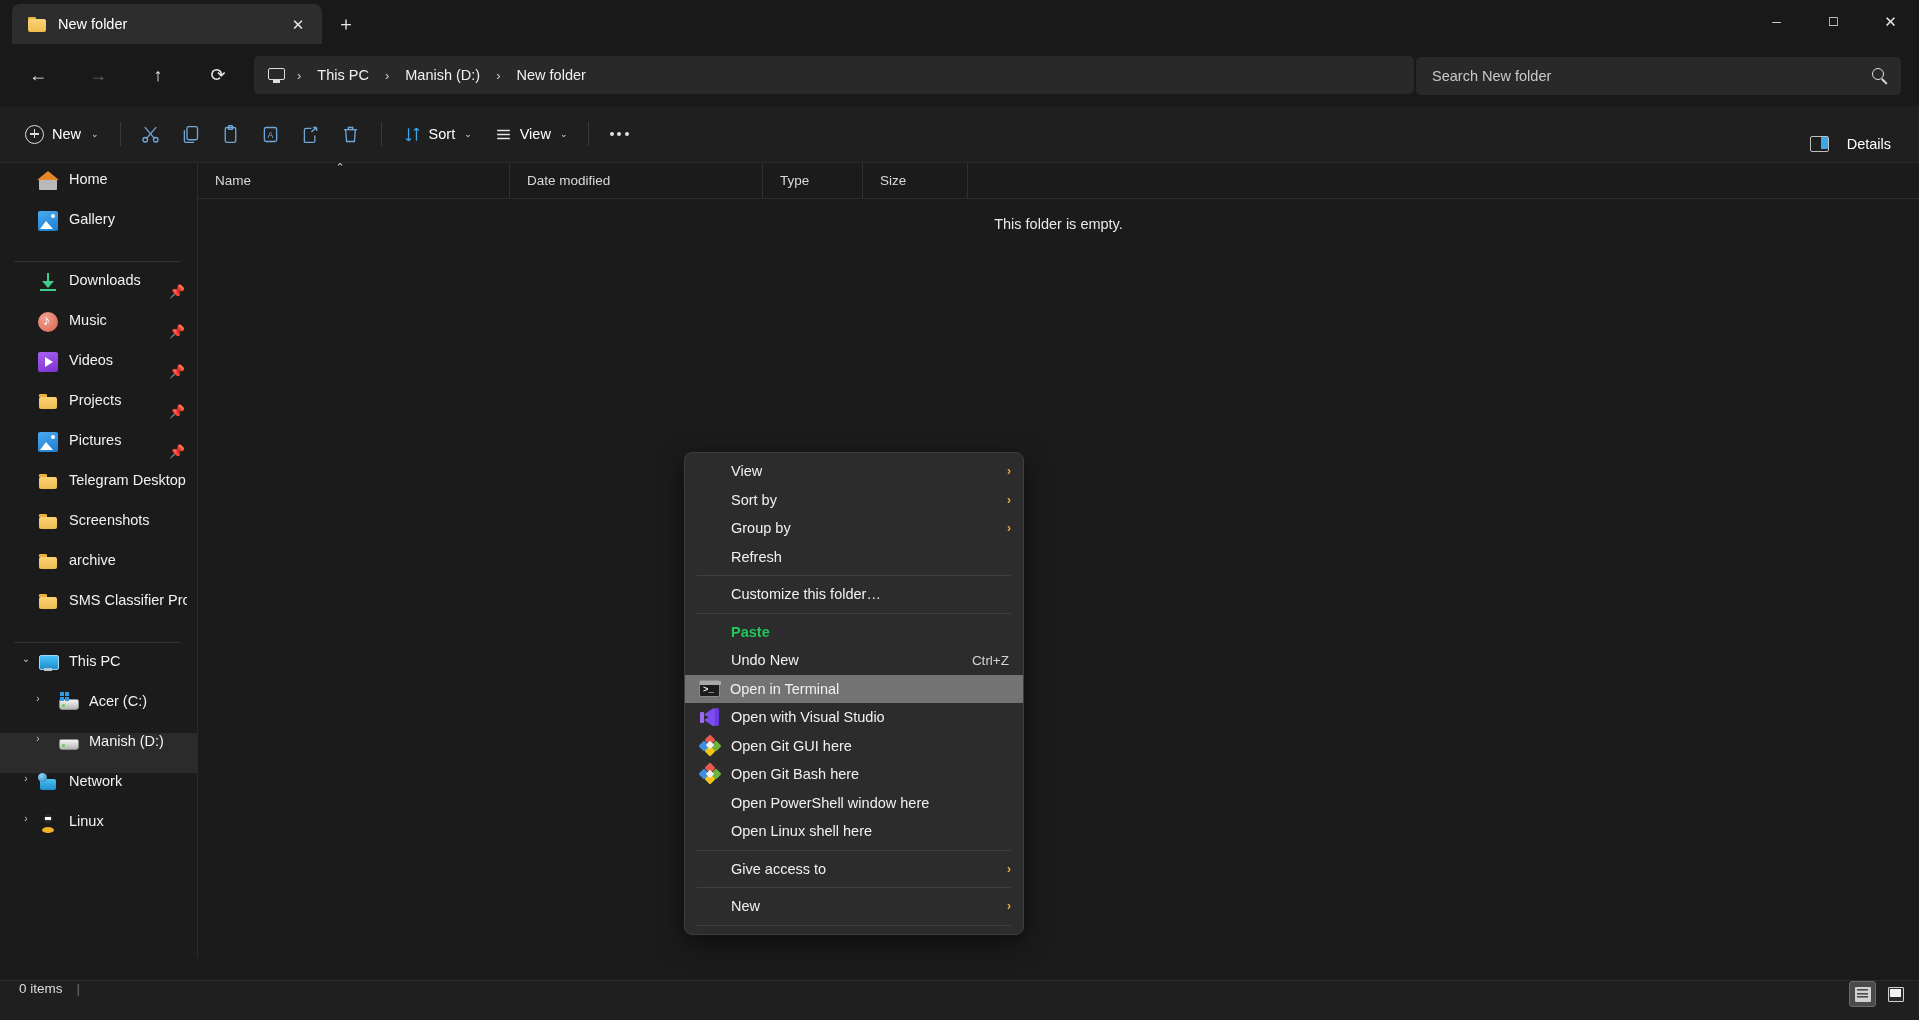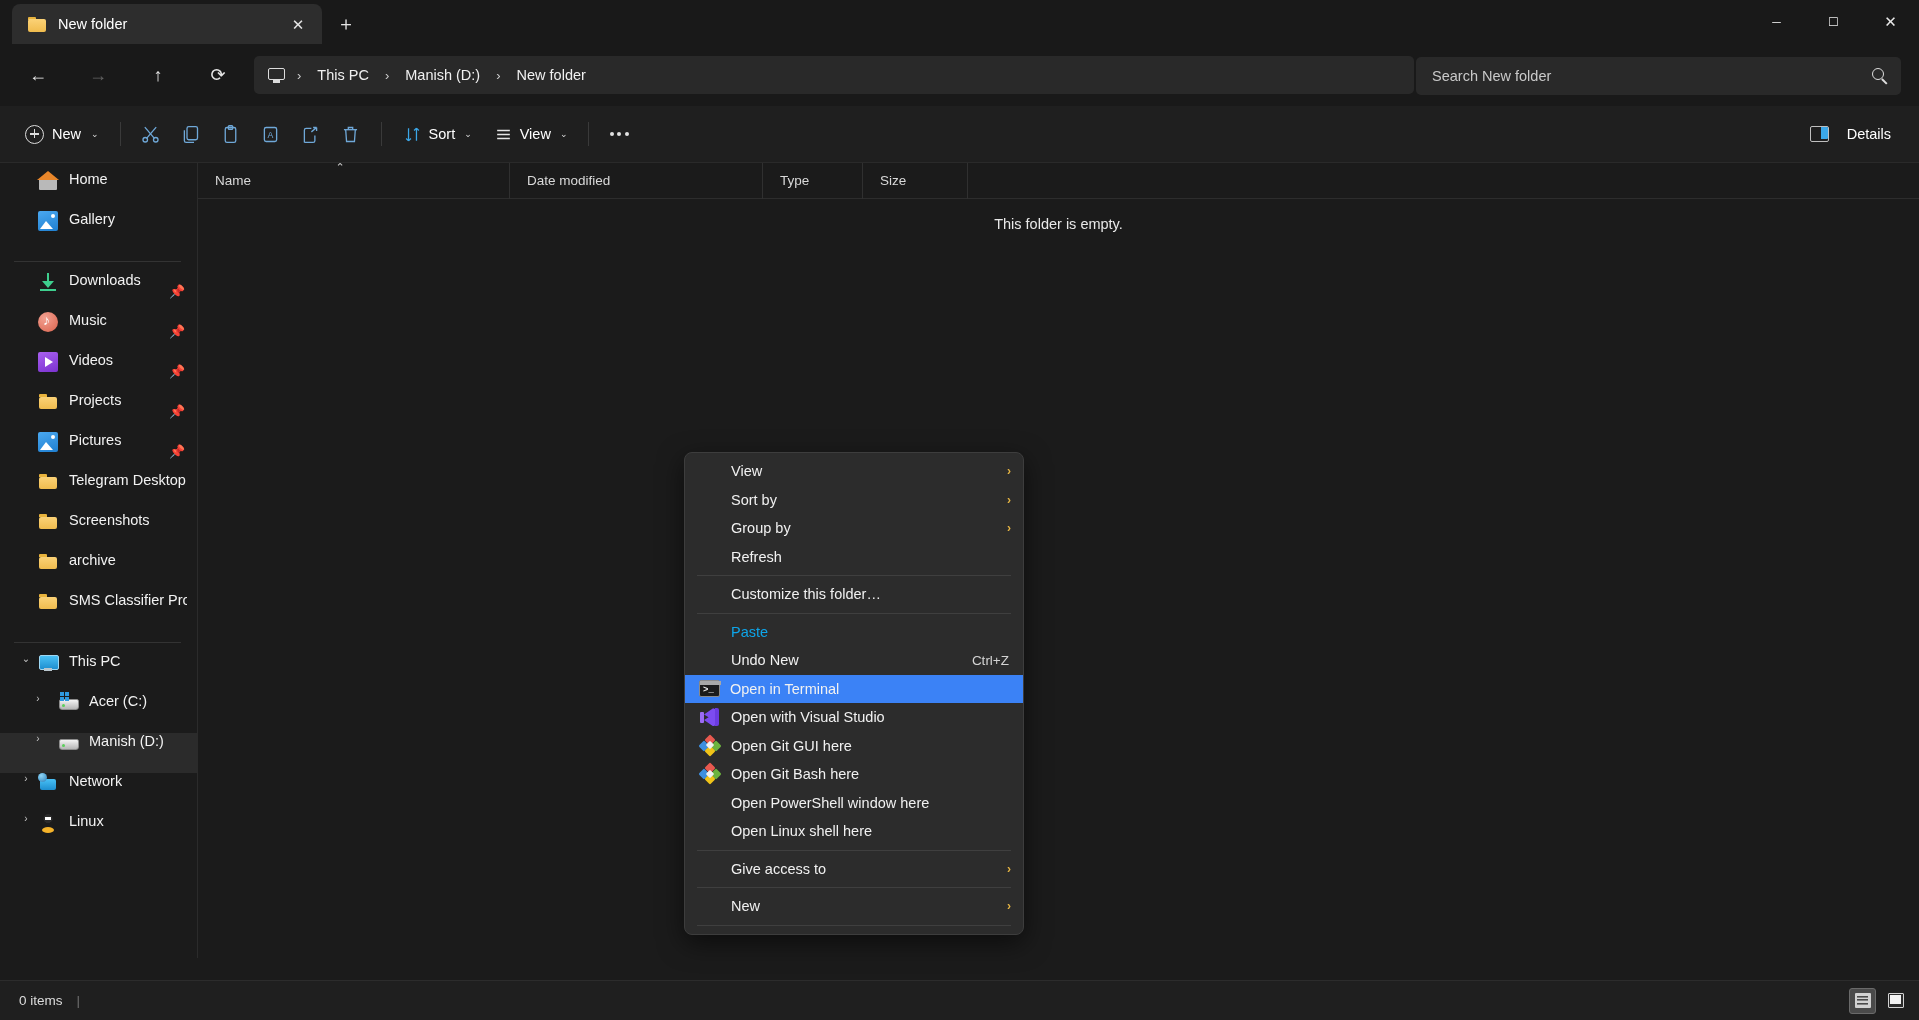--- a/index.html
+++ b/index.html
@@ -119,21 +119,21 @@
     display: flex; align-items: center; justify-content: center;
   }
   .cmd-text-btn {
     display: flex; align-items: center; gap: 7px;
     height: 36px; padding: 0 11px; border-radius: 4px;
     font-size: 14.5px; color: #ffffff;
   }
   .cmd-dots { width: 40px; height: 36px; display:flex; align-items:center; justify-content:center; gap:3.5px; border-radius:4px; }
   .cmd-dots i { width: 4px; height: 4px; border-radius: 50%; background: #e2e2e2; display:block; }
   .details-btn {
-    position: absolute; right: 18px; display: flex; align-items: center; gap: 18px;
+    position: absolute; right: 18px; display: flex; align-items: flex-end; gap: 18px;
     height: 36px; padding: 0 10px; border-radius: 4px; font-size: 14.5px; color: #ffffff;
   }
   .details-icon { width: 19px; height: 16px; border: 1.6px solid #bfbfbf; border-radius: 2px; position: relative; }
   .details-icon::after {
     content:""; position:absolute; right:0px; top:0px; width:6.5px; height:12.4px; background:#3ba7e8;
     border-radius:0 1px 1px 0;
   }
 
   
   .colheader {
@@ -245,21 +245,21 @@
   }
   .empty-msg {
     position: absolute; top: 17px; left: 0; width: 1721px; text-align: center;
     font-size: 14.5px; color: #e8e8e8;
   }
 
   
   .statusbar {
     position: absolute; bottom: 0; left: 0; width: 1919px; height: 40px;
     background: #1f1f1f; border-top: 1px solid #2c2c2c;
-    display: flex; align-items: center;
+    display: flex; align-items: flex-start;
   }
   .status-text { font-size: 13.5px; color: #dcdcdc; padding-left: 19px; }
   .status-sep { color: #6f6f6f; padding-left: 14px; font-size: 13.5px; }
   .viewtoggles { position: absolute; right: 10px; display: flex; gap: 6px; }
   .vtoggle {
     width: 27px; height: 26px; border-radius: 3px;
     display: flex; align-items: center; justify-content: center;
   }
   .vtoggle.active { background: #4a4a4a; border: 1px solid #6a6a6a; }
   .vt-details { width: 16px; height: 15px; background:#d2d2d2; border-radius:1px; position:relative; }
@@ -281,22 +281,22 @@
     border-radius: 8px;
     padding: 4px 0;
     box-shadow: 0 8px 26px rgba(0,0,0,0.55);
     overflow: hidden;
   }
   .ctxitem {
     height: 28.5px; display: flex; align-items: center;
     padding: 0 10px 0 14px;
     font-size: 14.5px; color: #f1f1f1; position: relative;
   }
-  .ctxitem.highlight { background: #3b82f6; }
-  .ctxitem.disabled { color: #0ea5e9; }
+  .ctxitem.highlight { background: #737373; }
+  .ctxitem.disabled { color: #22c55e; font-weight: bold; }
   .ctx-ico { width: 22px; height: 18px; margin-right: 10px; position: relative; flex: 0 0 auto; }
   .ctx-ico.empty { background: transparent; }
   .ctx-label { flex: 1; white-space: nowrap; }
   .ctx-accel { color: #d4d4d4; font-size: 13.5px; padding-right: 4px; }
   .ctx-arrow { color: #e3b343; font-size: 12px; font-weight: bold; padding-right: 2px; }
   .ctx-sep { height: 1px; background: #3f3f3f; margin: 4px 12px; }
 
   
   .ic-terminal { background:#1b1b1b; border:1px solid #8a8a8a; border-radius:2px; width:21px; height:17px; }
   .ic-terminal::before {

